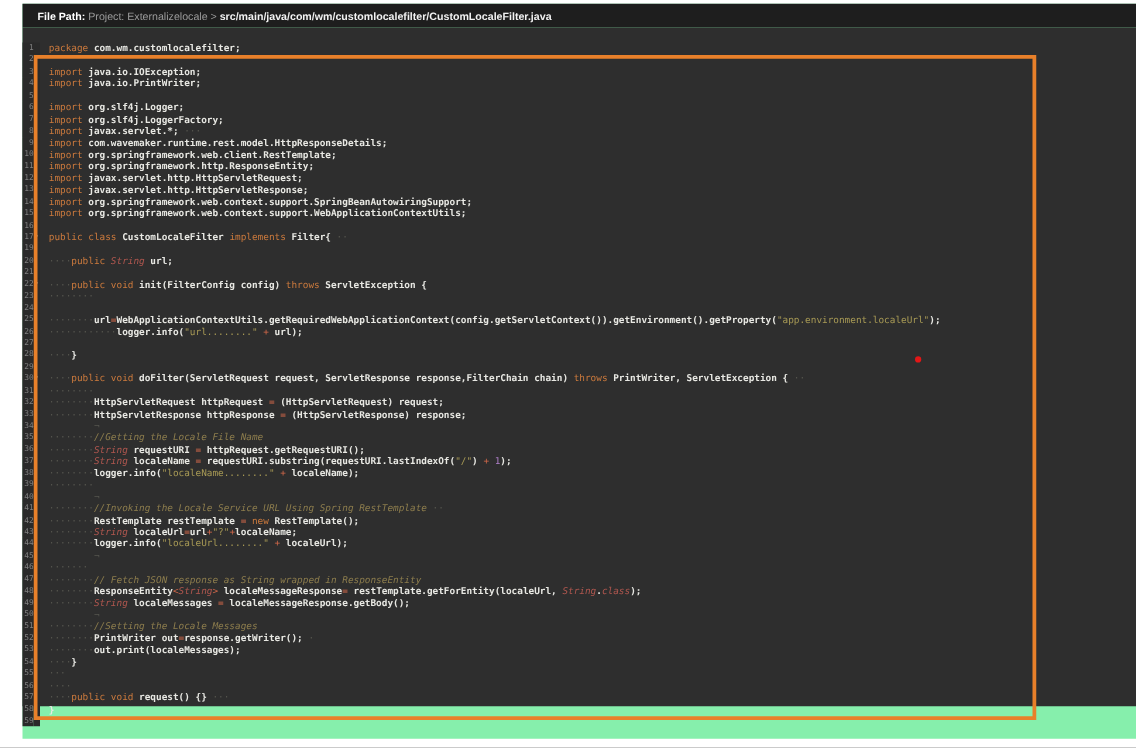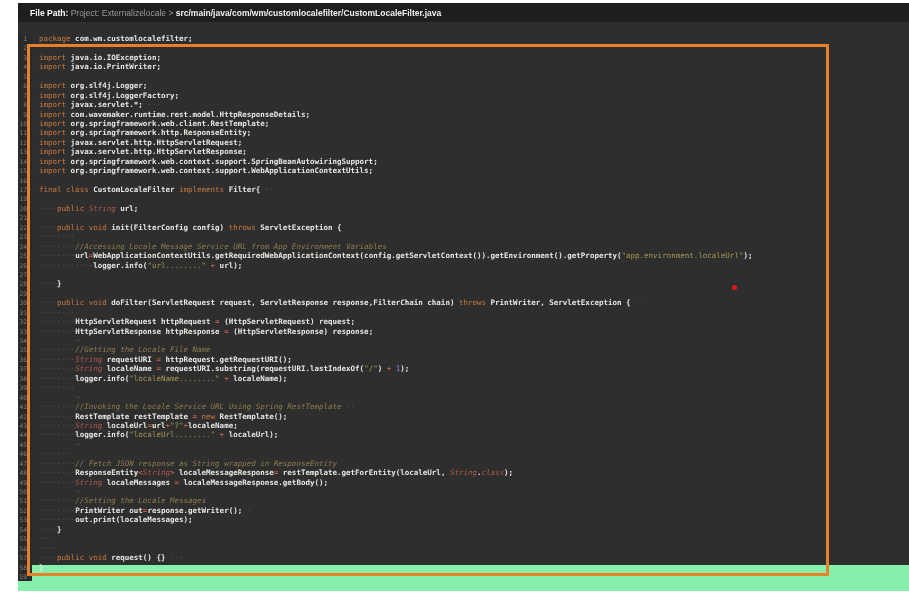--- a/index.html
+++ b/index.html
@@ -45,27 +45,27 @@
       <div class="cl"><span class="ln">7</span><span class="fold"></span><span class="code"><span class="kw">import</span><span class="pln"> org.slf4j.LoggerFactory;</span></span></div>
       <div class="cl"><span class="ln">8</span><span class="fold"></span><span class="code"><span class="kw">import</span><span class="pln"> javax.servlet.*;</span><span class="ws"> ···</span></span></div>
       <div class="cl"><span class="ln">9</span><span class="fold"></span><span class="code"><span class="kw">import</span><span class="pln"> com.wavemaker.runtime.rest.model.HttpResponseDetails;</span></span></div>
       <div class="cl"><span class="ln">10</span><span class="fold"></span><span class="code"><span class="kw">import</span><span class="pln"> org.springframework.web.client.RestTemplate;</span></span></div>
       <div class="cl"><span class="ln">11</span><span class="fold"></span><span class="code"><span class="kw">import</span><span class="pln"> org.springframework.http.ResponseEntity;</span></span></div>
       <div class="cl"><span class="ln">12</span><span class="fold"></span><span class="code"><span class="kw">import</span><span class="pln"> javax.servlet.http.HttpServletRequest;</span></span></div>
       <div class="cl"><span class="ln">13</span><span class="fold"></span><span class="code"><span class="kw">import</span><span class="pln"> javax.servlet.http.HttpServletResponse;</span></span></div>
       <div class="cl"><span class="ln">14</span><span class="fold"></span><span class="code"><span class="kw">import</span><span class="pln"> org.springframework.web.context.support.SpringBeanAutowiringSupport;</span></span></div>
       <div class="cl"><span class="ln">15</span><span class="fold"></span><span class="code"><span class="kw">import</span><span class="pln"> org.springframework.web.context.support.WebApplicationContextUtils;</span></span></div>
       <div class="cl"><span class="ln">16</span><span class="fold"></span><span class="code"></span></div>
-      <div class="cl"><span class="ln">17</span><span class="fold">▾</span><span class="code"><span class="kw">final class</span><span class="pln"> CustomLocaleFilter </span><span class="kwi">implements</span><span class="pln"> Filter{</span><span class="ws"> ··</span></span></div>
+      <div class="cl"><span class="ln">17</span><span class="fold">▾</span><span class="code"><span class="kw">public class</span><span class="pln"> CustomLocaleFilter </span><span class="kwi">implements</span><span class="pln"> Filter{</span><span class="ws"> ··</span></span></div>
       <div class="cl"><span class="ln">19</span><span class="fold"></span><span class="code"></span></div>
       <div class="cl"><span class="ln">20</span><span class="fold"></span><span class="code"><span class="ws">····</span><span class="kw">public</span><span class="typ"> String</span><span class="pln"> url;</span></span></div>
       <div class="cl"><span class="ln">21</span><span class="fold"></span><span class="code"></span></div>
       <div class="cl"><span class="ln">22</span><span class="fold">▾</span><span class="code"><span class="ws">····</span><span class="kw">public void</span><span class="pln"> init(FilterConfig config) </span><span class="kwi">throws</span><span class="pln"> ServletException {</span></span></div>
       <div class="cl"><span class="ln">23</span><span class="fold"></span><span class="code"><span class="ws">········</span></span></div>
-      <div class="cl"><span class="ln">24</span><span class="fold"></span><span class="code"><span class="ws">········</span><span class="com">//Accessing Locale Message Service URL from App Environment Variables</span></span></div>
+      <div class="cl"><span class="ln">24</span><span class="fold"></span></div>
       <div class="cl"><span class="ln">25</span><span class="fold"></span><span class="code"><span class="ws">········</span><span class="pln">url</span><span class="op">=</span><span class="pln">WebApplicationContextUtils.getRequiredWebApplicationContext(config.getServletContext()).getEnvironment().getProperty(</span><span class="str">"app.environment.localeUrl"</span><span class="pln">);</span></span></div>
       <div class="cl"><span class="ln">26</span><span class="fold"></span><span class="code"><span class="ws">············</span><span class="pln">logger.info(</span><span class="str">"url........"</span><span class="op"> +</span><span class="pln"> url);</span></span></div>
       <div class="cl"><span class="ln">27</span><span class="fold"></span><span class="code"></span></div>
       <div class="cl"><span class="ln">28</span><span class="fold"></span><span class="code"><span class="ws">····</span><span class="pln">}</span></span></div>
       <div class="cl"><span class="ln">29</span><span class="fold"></span><span class="code"></span></div>
       <div class="cl"><span class="ln">30</span><span class="fold">▾</span><span class="code"><span class="ws">····</span><span class="kw">public void</span><span class="pln"> doFilter(ServletRequest request, ServletResponse response,FilterChain chain) </span><span class="kwi">throws</span><span class="pln"> PrintWriter, ServletException {</span><span class="ws"> ··</span></span></div>
       <div class="cl"><span class="ln">31</span><span class="fold"></span><span class="code"><span class="ws">········</span></span></div>
       <div class="cl"><span class="ln">32</span><span class="fold"></span><span class="code"><span class="ws">········</span><span class="pln">HttpServletRequest httpRequest </span><span class="op">=</span><span class="pln"> (HttpServletRequest) request;</span></span></div>
       <div class="cl"><span class="ln">33</span><span class="fold"></span><span class="code"><span class="ws">········</span><span class="pln">HttpServletResponse httpResponse </span><span class="op">=</span><span class="pln"> (HttpServletResponse) response;</span></span></div>
       <div class="cl"><span class="ln">34</span><span class="fold"></span><span class="code"><span class="ws">        ¬</span></span></div>

